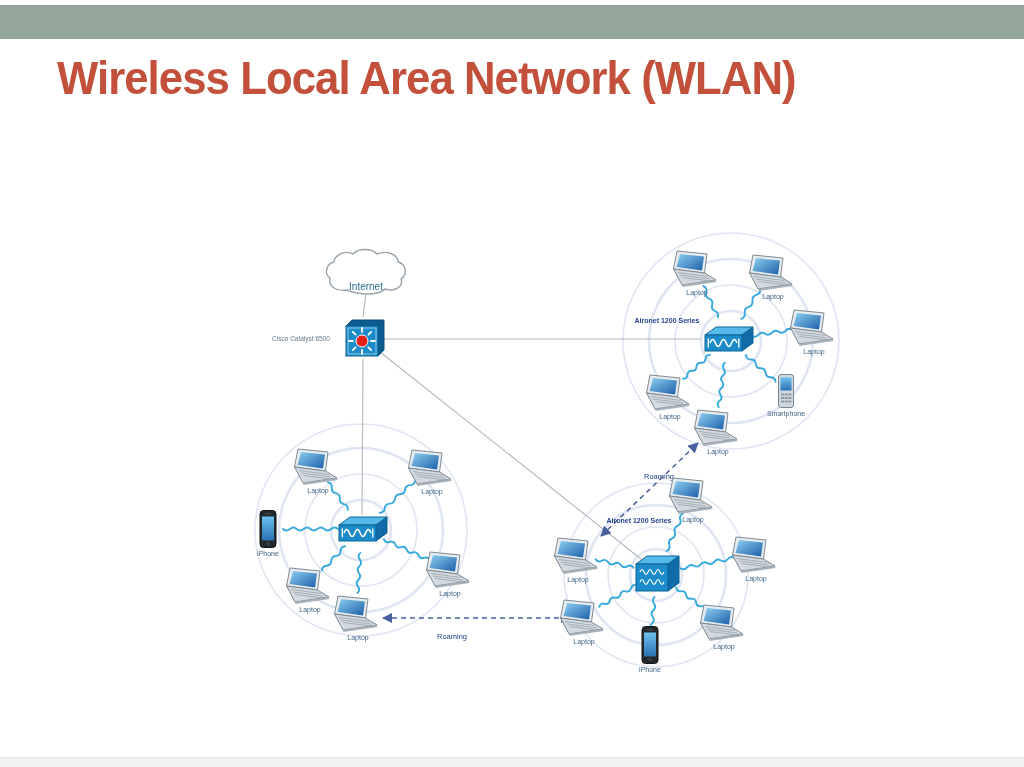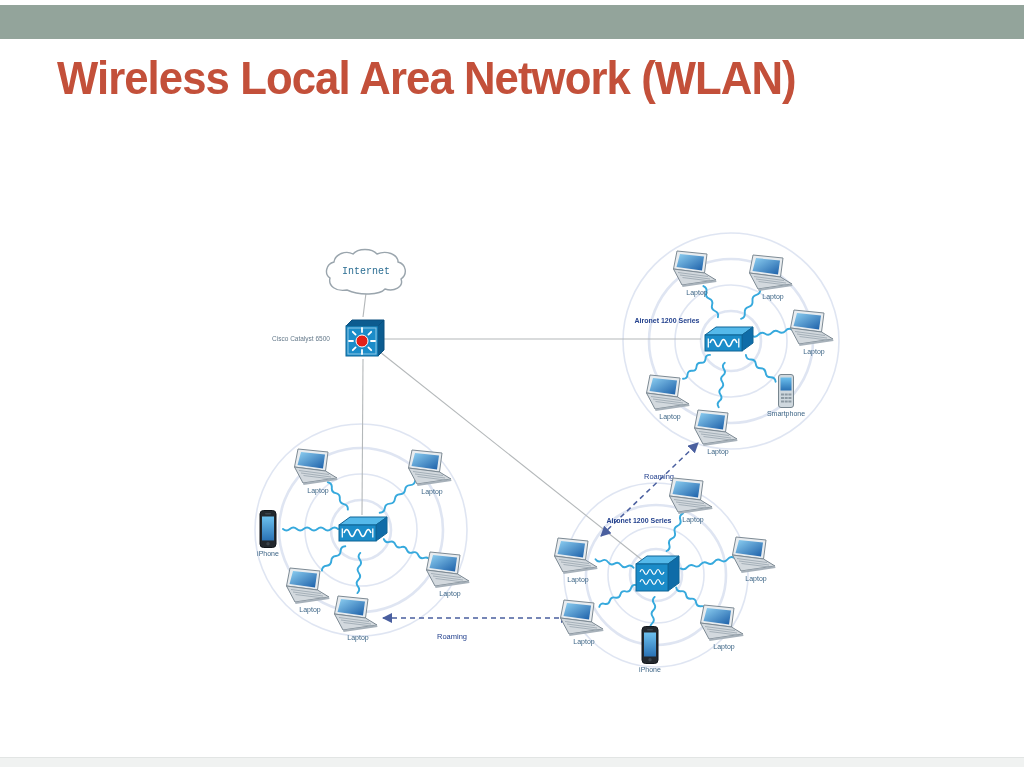--- a/index.html
+++ b/index.html
@@ -77,21 +77,21 @@
       <path d="M654.7 596.9 Q651.4 599.9 654.0 603.5 Q656.7 607.1 653.4 610.2 Q650.1 613.2 652.7 616.8 Q655.4 620.4 652.1 623.4 Q648.8 626.5 651.5 630.1" fill="none" stroke="#36a9dd" stroke-width="1.9" stroke-linecap="round"></path>
       <path d="M676.2 587.4 Q676.8 591.7 681.1 591.2 Q685.4 590.7 686.1 595.0 Q686.8 599.2 691.1 598.7 Q695.4 598.2 696.1 602.5 Q696.8 606.7 701.1 606.2 Q705.3 605.7 706.0 610.0" fill="none" stroke="#36a9dd" stroke-width="1.9" stroke-linecap="round"></path>
       <line x1="601" y1="536" x2="698" y2="443" stroke="#4a5f9f" stroke-width="1.5" stroke-dasharray="5 4" marker-start="url(#arrowR)" marker-end="url(#arrowR)"></line>
       <line x1="383" y1="618" x2="570" y2="618" stroke="#4a5f9f" stroke-width="1.5" stroke-dasharray="5 4" marker-start="url(#arrowR)" marker-end="url(#arrowR)"></line>
     </svg>
 <span class="dlabel" style="left: 659px; top: 477px; font-size: 7.5px; color: rgb(36, 66, 142);">Roaming</span>
     <span class="dlabel" style="left: 452px; top: 637px; font-size: 7.5px; color: rgb(36, 66, 142);">Roaming</span>
     <div class="device" style="left: 322px; top: 246px;"><svg width="88" height="52" viewBox="0 0 88 52">
         <path d="M25,44 C14,46 6,40 8,32 C2,28 4,18 12,16 C13,8 24,4 31,8 C36,2 50,2 55,8 C64,4 76,8 76,16 C84,18 86,28 79,33 C82,41 72,46 63,43 C58,49 38,50 25,44 Z" fill="#ffffff" stroke="#9aa5ad" stroke-width="1.4"></path>
       </svg></div>
-    <span class="dlabel" style="left: 366px; top: 271px; font-size: 10px; color: rgb(45, 111, 148); font-family: Liberation Mono, monospace;">Internet</span>
+    <span class="dlabel" style="left: 366px; top: 286px; font-size: 10px; color: rgb(45, 111, 148);">Internet</span>
     <div class="device" style="left: 341px; top: 316px;"><svg width="44" height="44" viewBox="0 0 44 44">
         <polygon points="5,10 11,4 43,4 37,10" fill="#0c5c90" stroke="#0a4f7e"></polygon>
         <polygon points="37,10 43,4 43,34 37,40" fill="#0c5c90" stroke="#0a4f7e"></polygon>
         <rect x="5" y="10" width="32" height="30" fill="#1b8cc9" stroke="#0f6496"></rect>
         <rect x="7" y="12" width="28" height="26" fill="none" stroke="rgba(255,255,255,0.5)"></rect>
         <circle cx="21" cy="25" r="6" fill="#e32119" stroke="#ffffff" stroke-width="1"></circle>
         <g stroke="#ffffff" stroke-width="1.8" stroke-linecap="round">
           <line x1="21" y1="16" x2="21" y2="12"></line>
           <line x1="21" y1="34" x2="21" y2="38"></line>
           <line x1="12" y1="25" x2="8" y2="25"></line>

